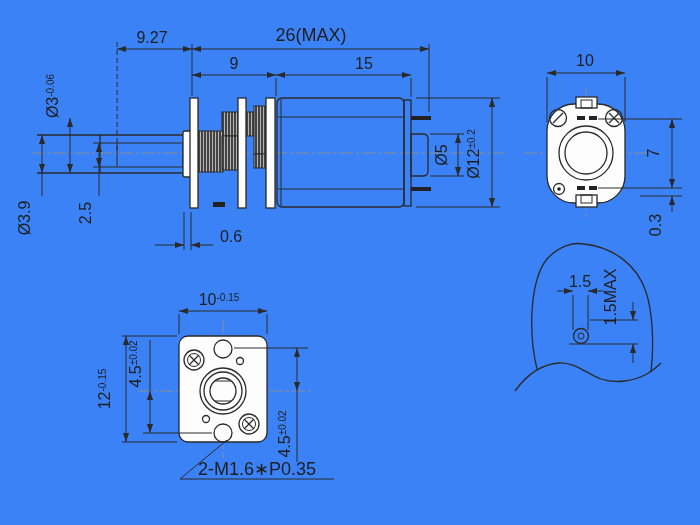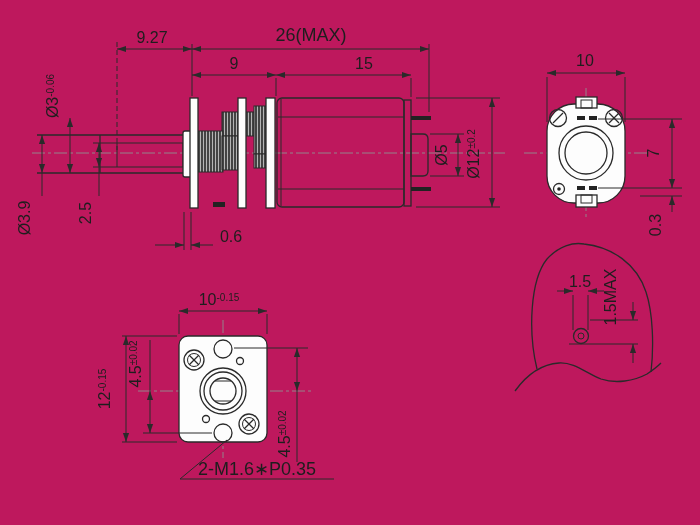--- a/index.html
+++ b/index.html
@@ -1,16 +1,16 @@
 <!DOCTYPE html>
 <html><head>
 <meta charset="utf-8">
 <style>
   html,body{margin:0;padding:0;background:#fff;}
-  .frame{position:relative;width:700px;height:525px;background:#be185d;overflow:hidden;
+  .frame{position:relative;width:700px;height:525px;background:#3b82f6;overflow:hidden;
          font-family:"Liberation Sans", sans-serif;}
   svg{position:absolute;left:0;top:0;}
   text{fill:#1e1e1e;font-family:"Liberation Sans", sans-serif;}
   .dim{font-size:16px;}
   .dimbig{font-size:18px;}
   .tol{font-size:10px;}
   .part{stroke:#2a2a2a;stroke-width:1.3;fill:none;}
   .partw{stroke:#2a2a2a;stroke-width:1.3;fill:#fdfdfd;}
   .thin{stroke:#2a2a2a;stroke-width:1;fill:none;}
   .dimline{stroke:#2a2a2a;stroke-width:1;fill:none;}

